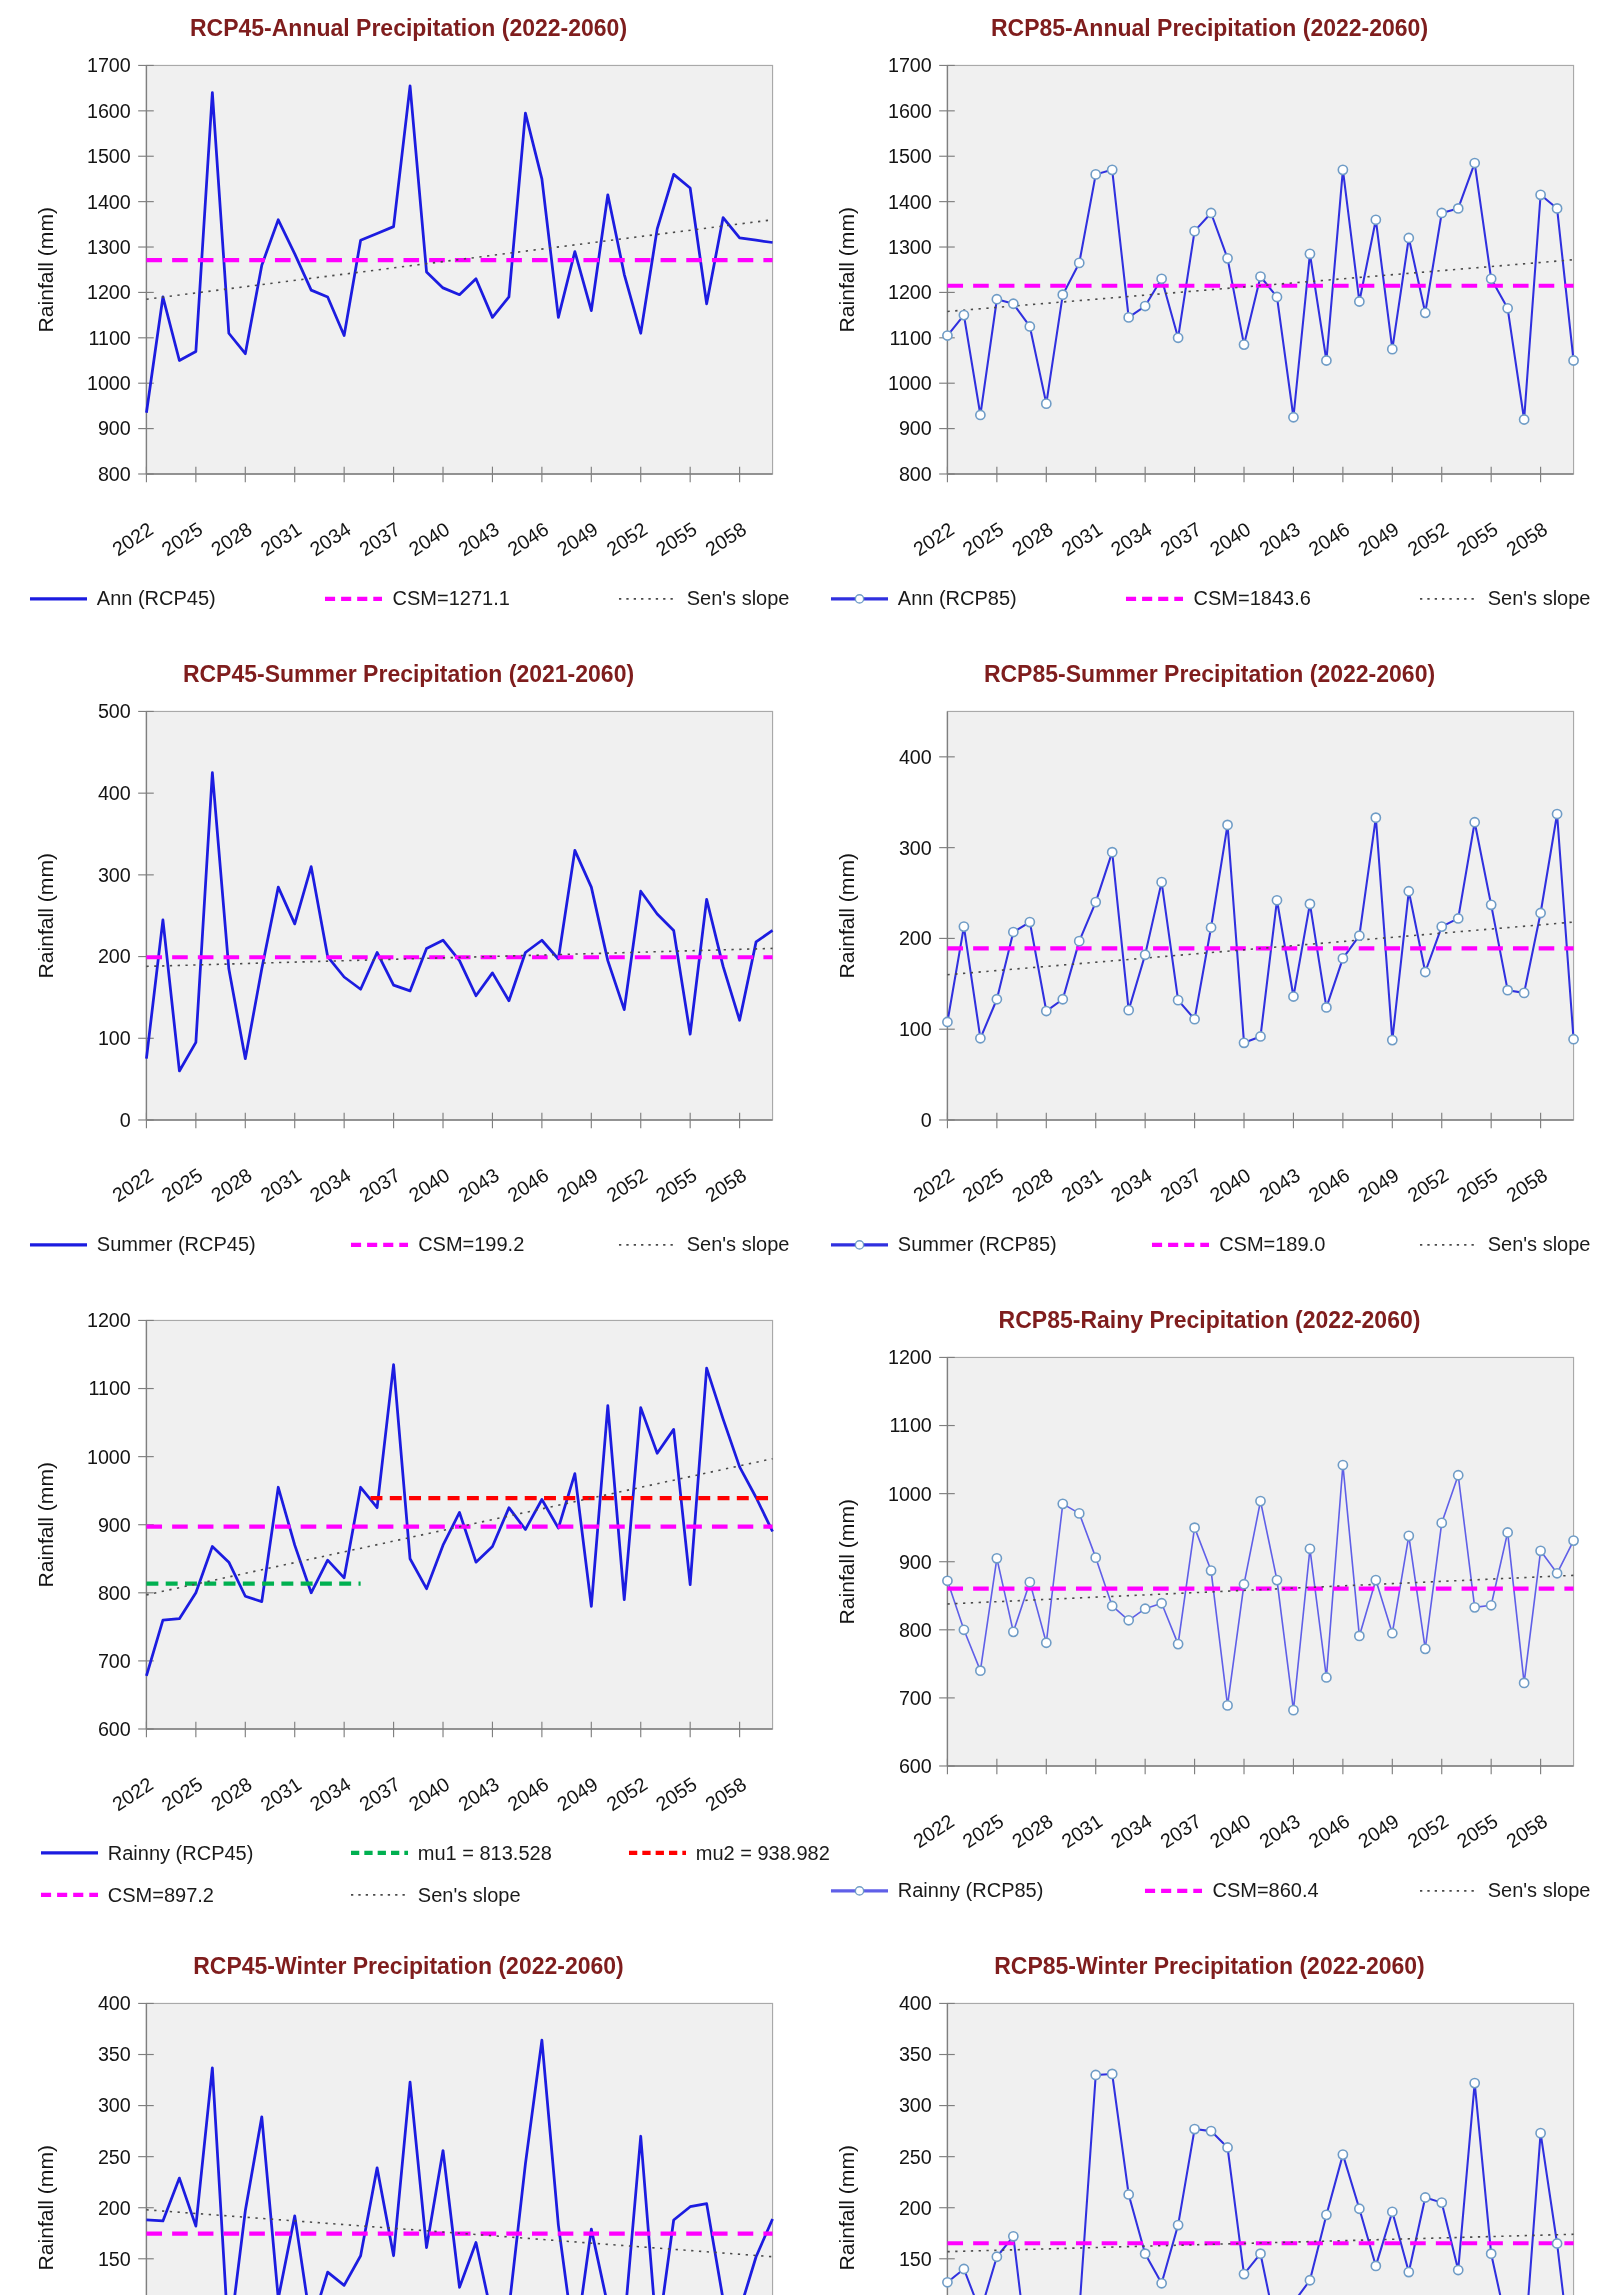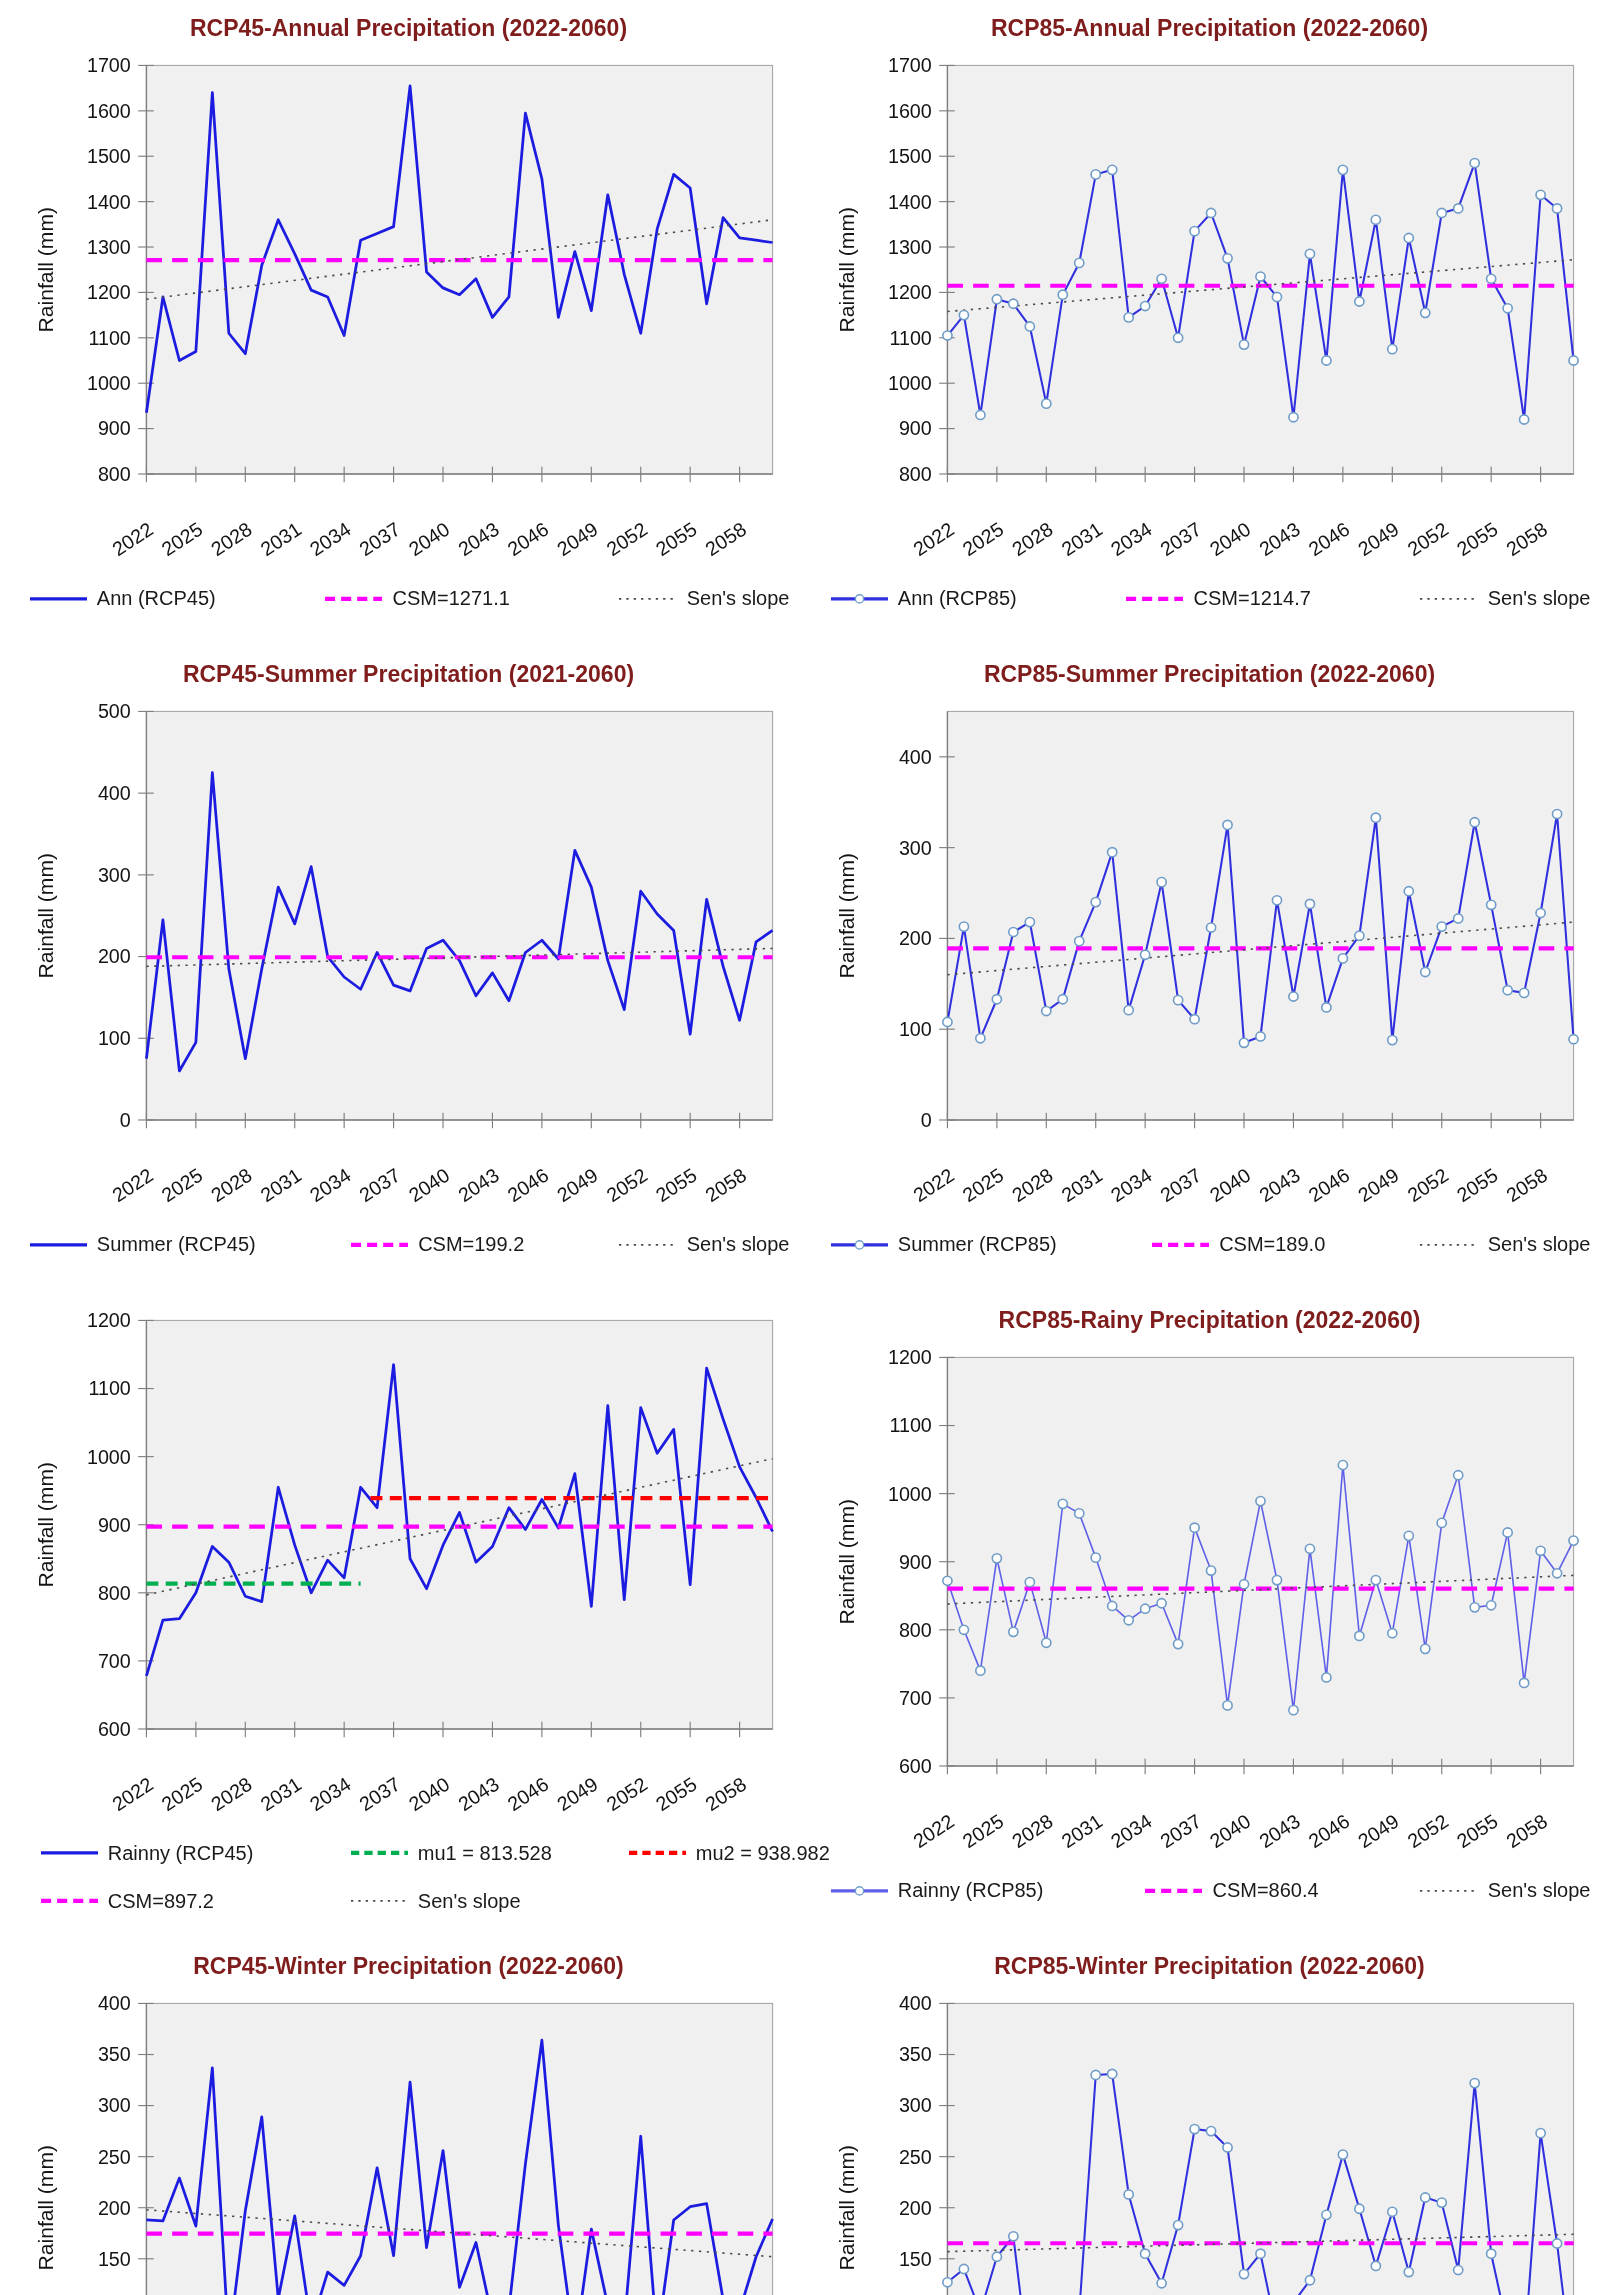--- a/index.html
+++ b/index.html
@@ -3,21 +3,21 @@
 <meta charset="utf-8">
 <style>
   html,body{margin:0;padding:0;background:#ffffff;}
   body{width:1603px;height:2587px;overflow:hidden;font-family:"Liberation Sans",sans-serif;}
   #canvas{display:grid;grid-template-columns:801px 802px;grid-auto-rows:646px;padding-top:6.4px;}
   figure.chart{margin:0;padding:4.6px 0 0 27.5px;}
   .chart-title{width:762px;text-align:center;font-size:23px;font-weight:bold;color:#7f1d1d;margin:3.7px 0 6.4px 0;letter-spacing:0px;}
   svg.plot{display:block;}
   svg text{font-family:"Liberation Sans",sans-serif;fill:#141414;}
   .legend{width:762px;display:flex;justify-content:space-between;align-items:center;gap:35px;margin-top:0.9px;}
-  .legend.grid5{display:grid;grid-template-columns:275px 243px 243px;row-gap:25px;justify-content:start;padding-left:11px;width:751px;text-align:right;}
+  .legend.grid5{display:grid;grid-template-columns:275px 243px 243px;row-gap:19px;justify-content:start;padding-left:11px;width:751px;text-align:right;}
   .legend-item{display:flex;align-items:center;gap:8.3px;white-space:nowrap;}
   .legend-label{font-size:20px;color:#1a1a1a;}
 </style>
 </head>
 <body>
 
 <div id="canvas">
     <figure class="chart">
       <div class="chart-title">RCP45-Annual Precipitation (2022-2060)</div>
       <svg class="plot" width="762" height="538" viewBox="0 0 1660 1172">
@@ -207,21 +207,21 @@
           <svg width="61" height="13.8" viewBox="0 0 132 30">
             <line x1="4" y1="15" x2="128" y2="15" stroke="#3030df" stroke-width="7"></line>
             <circle cx="66" cy="15" r="9" fill="#ffffff" stroke="#6f9cc6" stroke-width="3"></circle>
           </svg>
           <span class="legend-label">Ann (RCP85)</span>
         </div>
         <div class="legend-item">
           <svg width="61" height="13.8" viewBox="0 0 132 30">
             <line x1="4" y1="15" x2="128" y2="15" stroke="#ff00ff" stroke-width="9" stroke-dasharray="22 13"></line>
           </svg>
-          <span class="legend-label">CSM=1214.7</span>
+          <span class="legend-label">CSM=1843.6</span>
         </div>
         <div class="legend-item">
           <svg width="61" height="13.8" viewBox="0 0 132 30">
             <line x1="4" y1="15" x2="128" y2="15" stroke="#4a4a4a" stroke-width="4" stroke-dasharray="5 11"></line>
           </svg>
           <span class="legend-label">Sen's slope</span>
         </div>
       </div>
     </figure>
     <figure class="chart">

